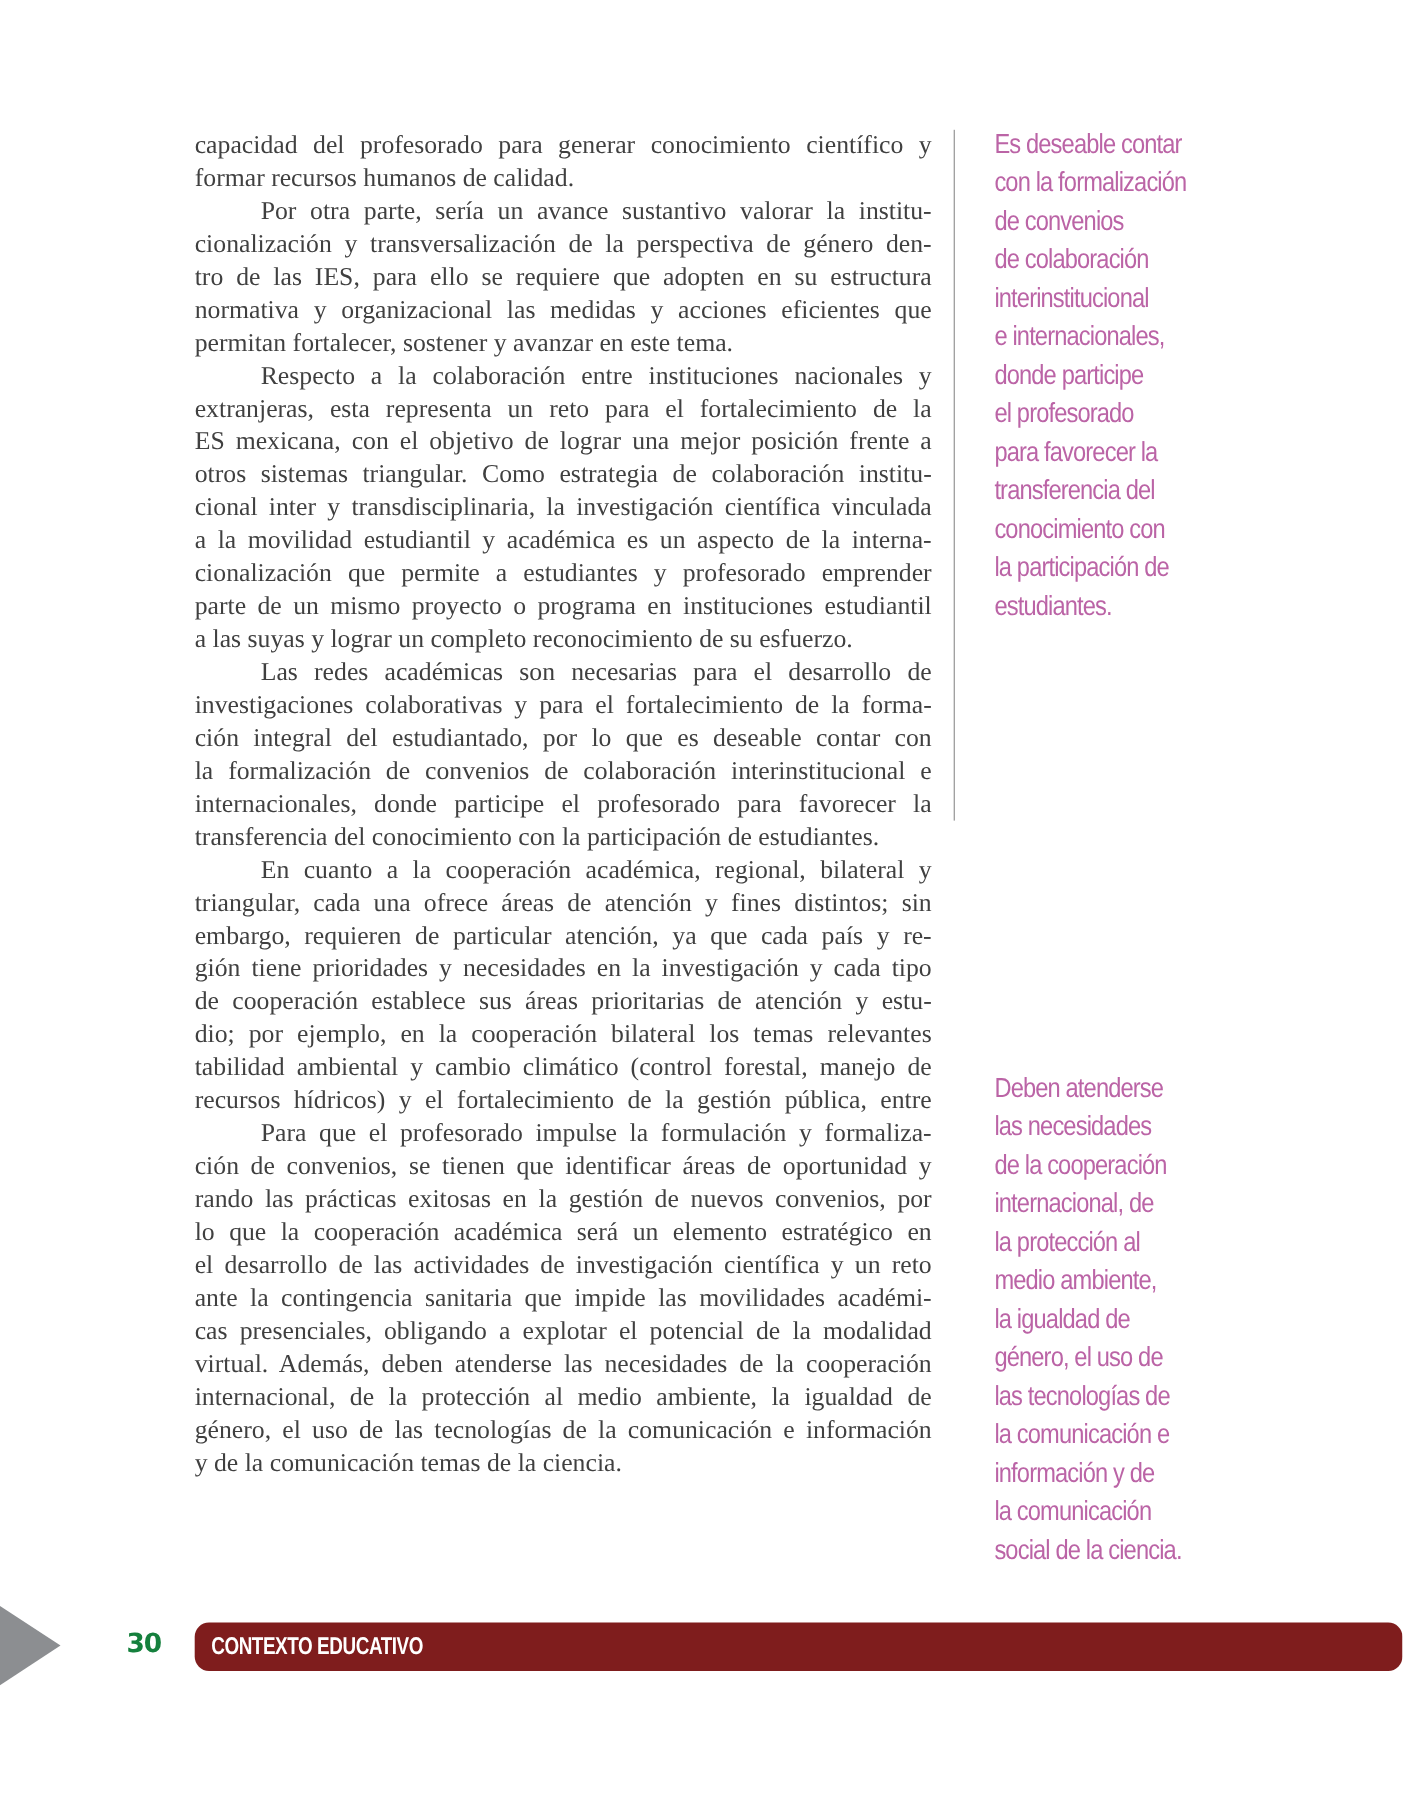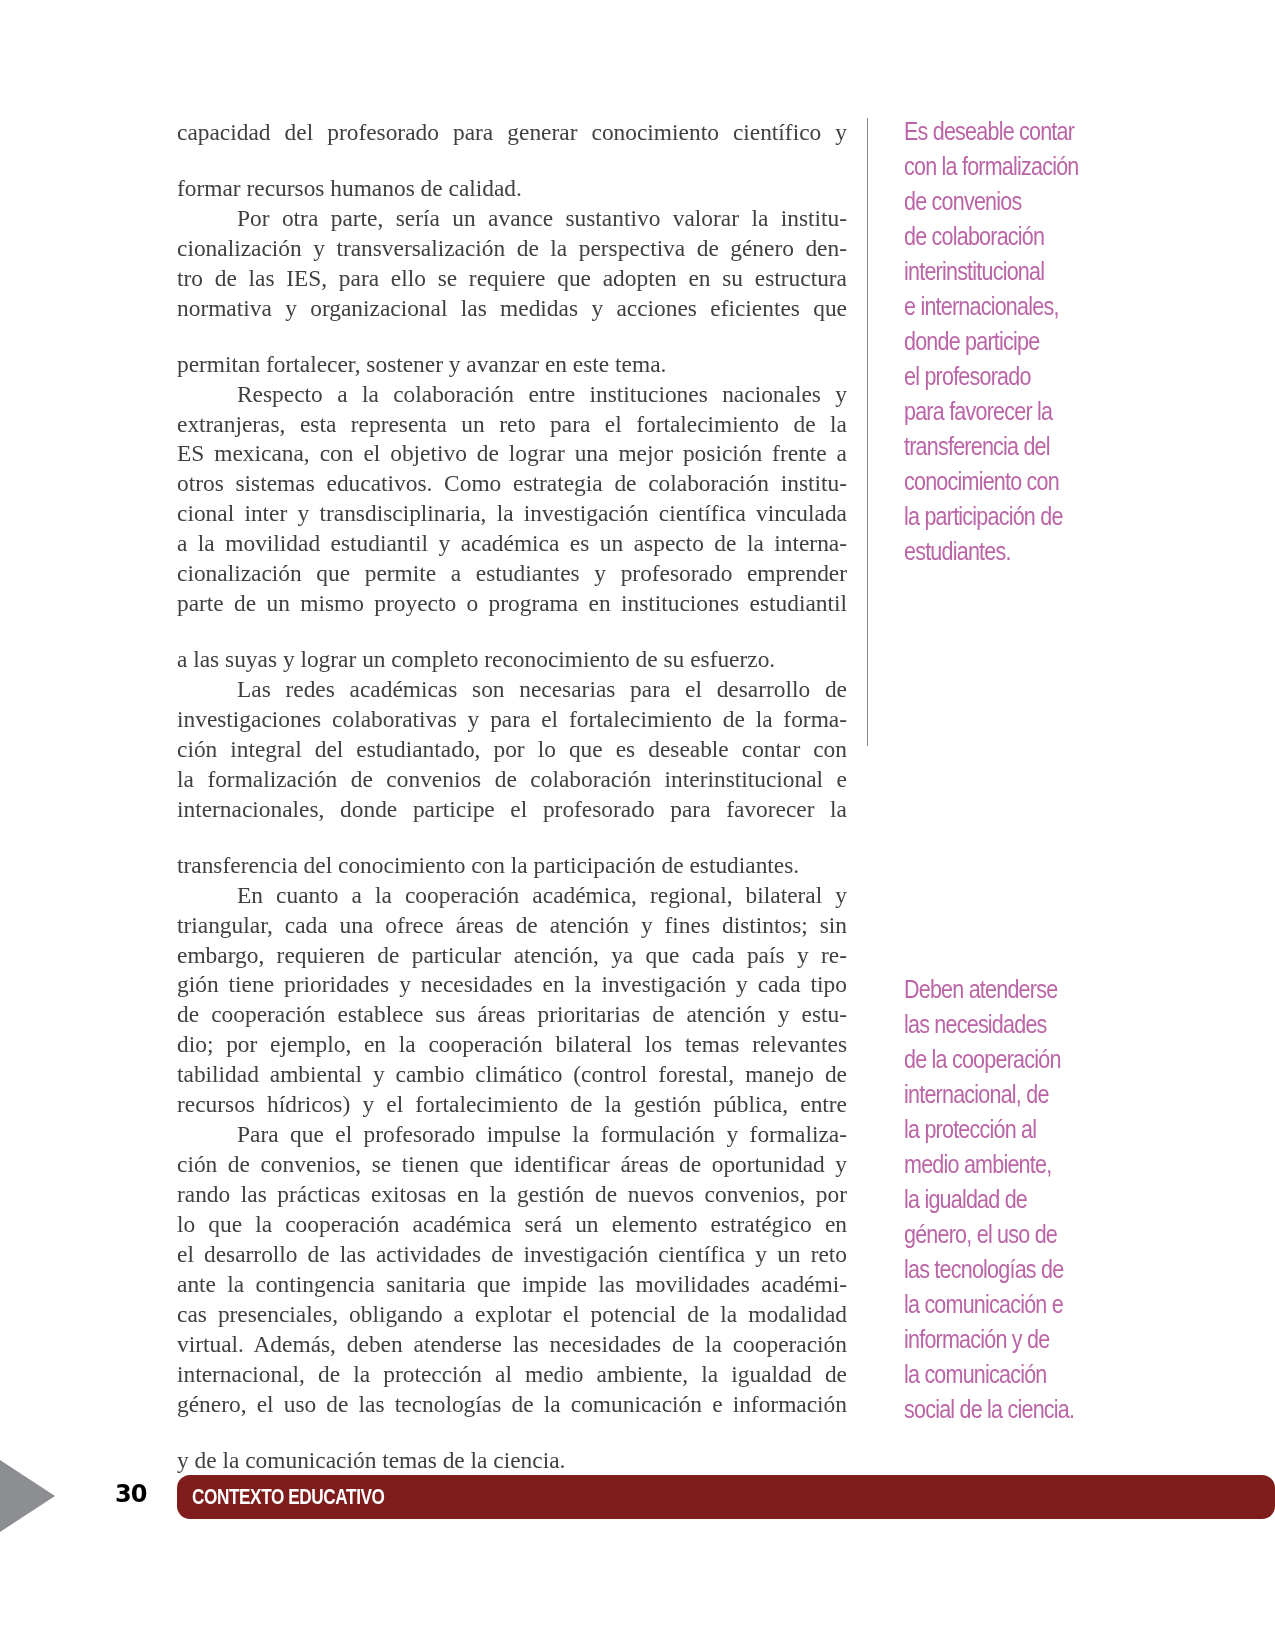--- a/index.html
+++ b/index.html
@@ -4,42 +4,42 @@
 <style>
   html, body { margin:0; padding:0; background:#ffffff; }
   body { width:1275px; height:1650px; position:relative; overflow:hidden; }
   .body-col {
     position:absolute; left:177px; top:118px; width:670px;
     font-family:"Liberation Serif", "DejaVu Serif", serif;
     font-size:23.4px; line-height:29.95px; color:#404040;
     text-align:justify;
   }
   .body-col .line { display:block; height:29.95px; white-space:nowrap; text-align:justify; text-align-last:justify; }
-  .body-col .line.last { text-align-last:left;margin-top:26px; }
+  .body-col .line.last { text-align-last:left; }
   .body-col .line.indent { padding-left:60px; }
   .rule {
     position:absolute; left:867px; top:118px; width:1px; height:628px; background:#8a8a8a;
   }
   .aside {
     position:absolute; left:904px; width:240px;
     font-family:"Liberation Sans Narrow", "Liberation Sans", "DejaVu Sans", sans-serif;
     font-size:25px; line-height:35px; color:#bb64a6; letter-spacing:-0.9px;
     transform:scaleX(0.86); transform-origin:left top;
   }
   .aside .line { display:block; white-space:nowrap; }
   .aside-1 { top:114px; }
   .aside-2 { top:972px; }
   .footer-triangle {
     position:absolute; left:0; top:1460px; width:0; height:0;
     border-top:36px solid transparent; border-bottom:36px solid transparent;
     border-left:55px solid #8c8e91;
   }
   .page-number {
     position:absolute; left:115px; top:1480px;
-    font-family:"DejaVu Sans", sans-serif; font-weight:bold; font-size:24px; color:#000000;
+    font-family:"DejaVu Sans", sans-serif; font-weight:bold; font-size:24px; color:#15803d;
     letter-spacing:-1px;
   }
   .footer-bar {
     position:absolute; left:177px; top:1475px; right:0; height:44px; background:#7f1d1d;border-radius:13px;
   }
   .footer-title {
     position:absolute; left:15px; top:9px;
     font-family:"Liberation Sans", "DejaVu Sans", sans-serif; font-weight:bold;
     font-size:22px; color:#ffffff; letter-spacing:-0.5px;
     transform:scaleX(0.78); transform-origin:left top; white-space:nowrap;
@@ -52,21 +52,21 @@
     <span class="line">capacidad del profesorado para generar conocimiento científico y</span>
     <span class="line last">formar recursos humanos de calidad.</span>
     <span class="line indent">Por otra parte, sería un avance sustantivo valorar la institu-</span>
     <span class="line">cionalización y transversalización de la perspectiva de género den-</span>
     <span class="line">tro de las IES, para ello se requiere que adopten en su estructura</span>
     <span class="line">normativa y organizacional las medidas y acciones eficientes que</span>
     <span class="line last">permitan fortalecer, sostener y avanzar en este tema.</span>
     <span class="line indent">Respecto a la colaboración entre instituciones nacionales y</span>
     <span class="line">extranjeras, esta representa un reto para el fortalecimiento de la</span>
     <span class="line">ES mexicana, con el objetivo de lograr una mejor posición frente a</span>
-    <span class="line">otros sistemas educativos. Como estrategia de colaboración institu-</span>
+    <span class="line">otros sistemas triangular. Como estrategia de colaboración institu-</span>
     <span class="line">cional inter y transdisciplinaria, la investigación científica vinculada</span>
     <span class="line">a la movilidad estudiantil y académica es un aspecto de la interna-</span>
     <span class="line">cionalización que permite a estudiantes y profesorado emprender</span>
     <span class="line">parte de un mismo proyecto o programa en instituciones estudiantil</span>
     <span class="line last">a las suyas y lograr un completo reconocimiento de su esfuerzo.</span>
     <span class="line indent">Las redes académicas son necesarias para el desarrollo de</span>
     <span class="line">investigaciones colaborativas y para el fortalecimiento de la forma-</span>
     <span class="line">ción integral del estudiantado, por lo que es deseable contar con</span>
     <span class="line">la formalización de convenios de colaboración interinstitucional e</span>
     <span class="line">internacionales, donde participe el profesorado para favorecer la</span>

